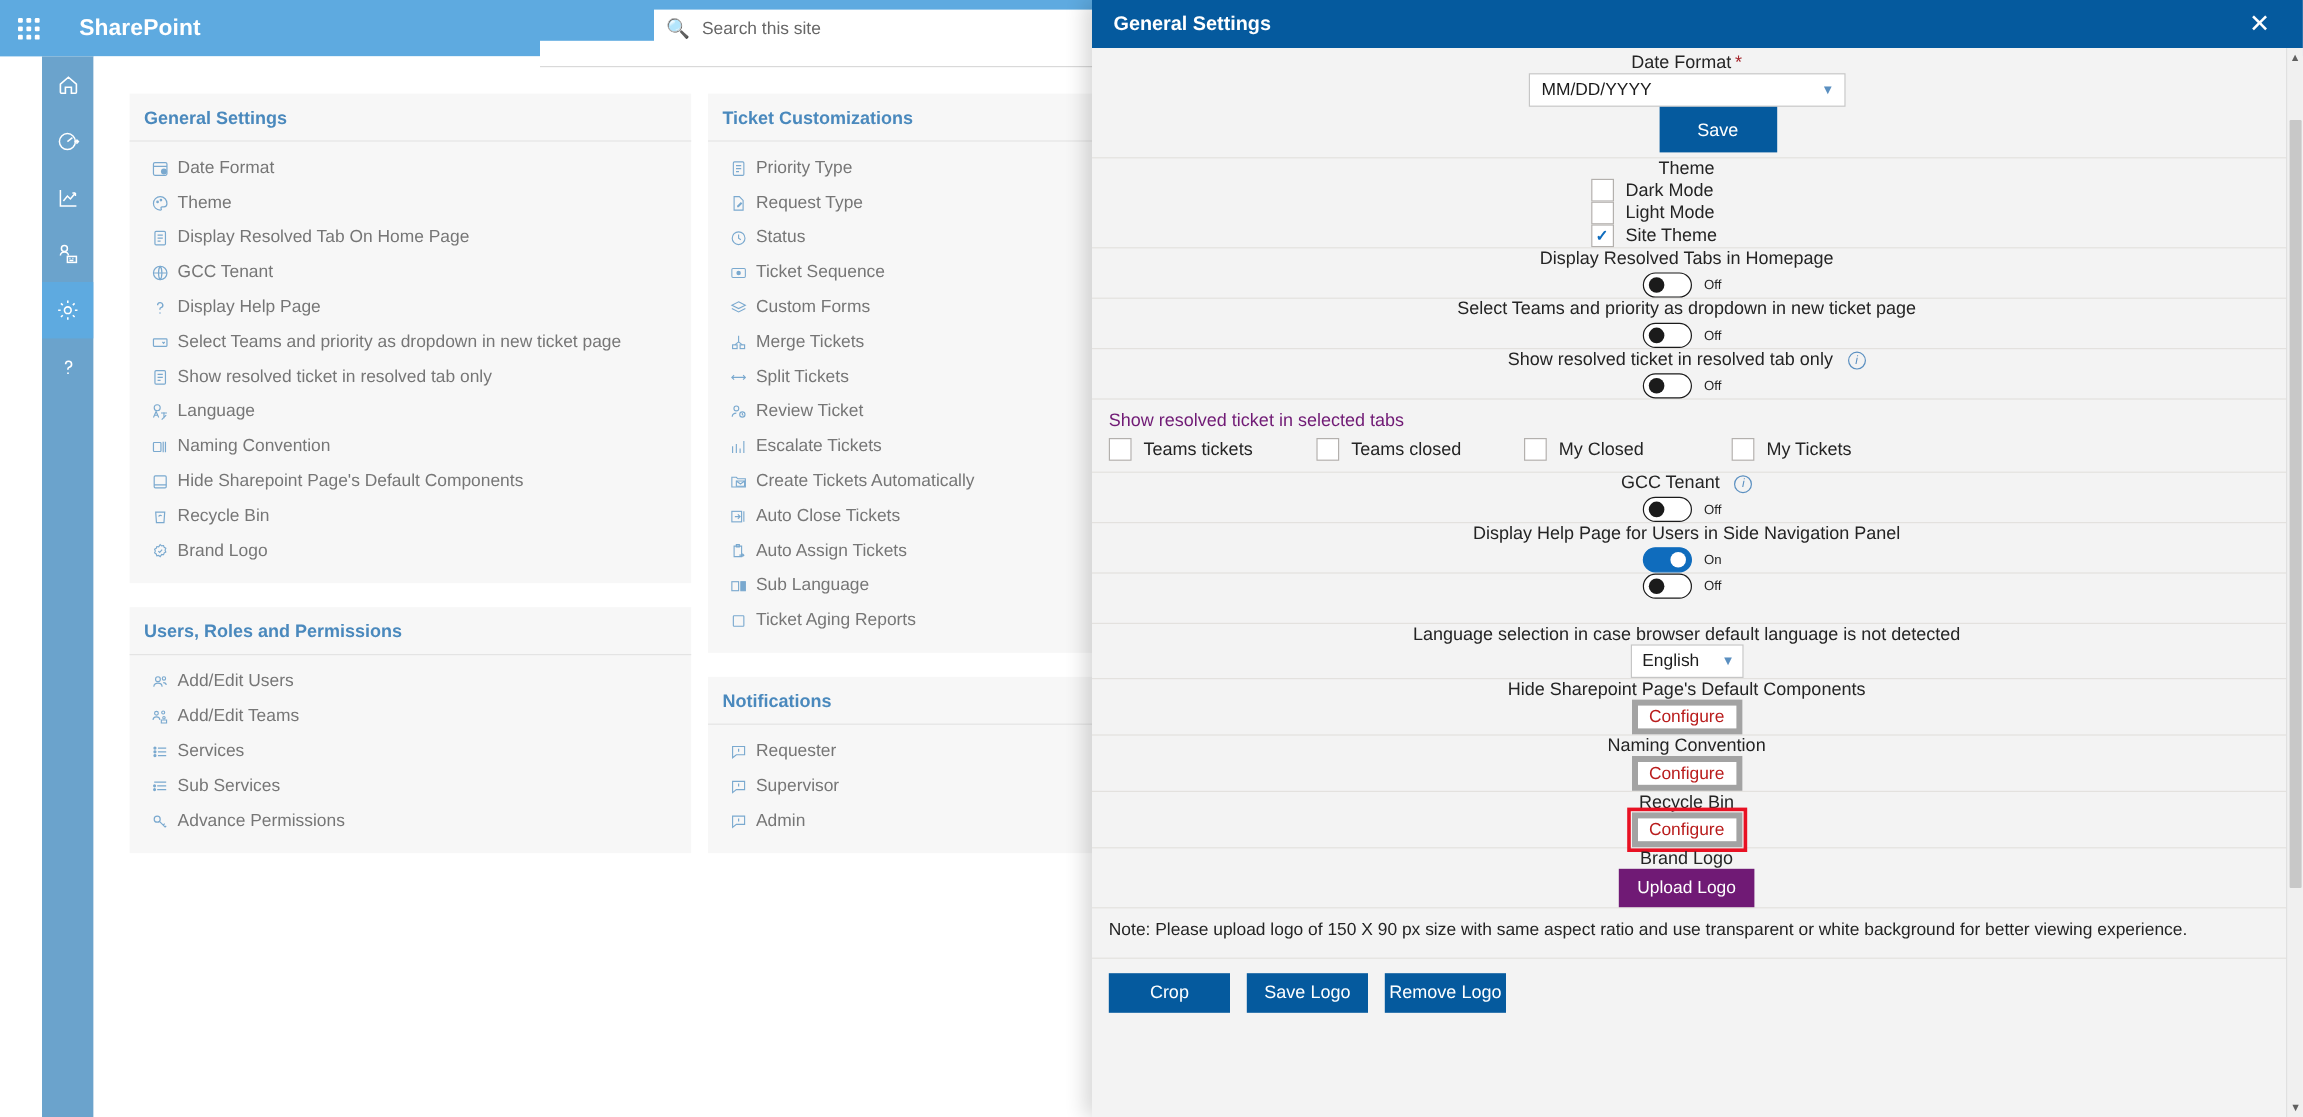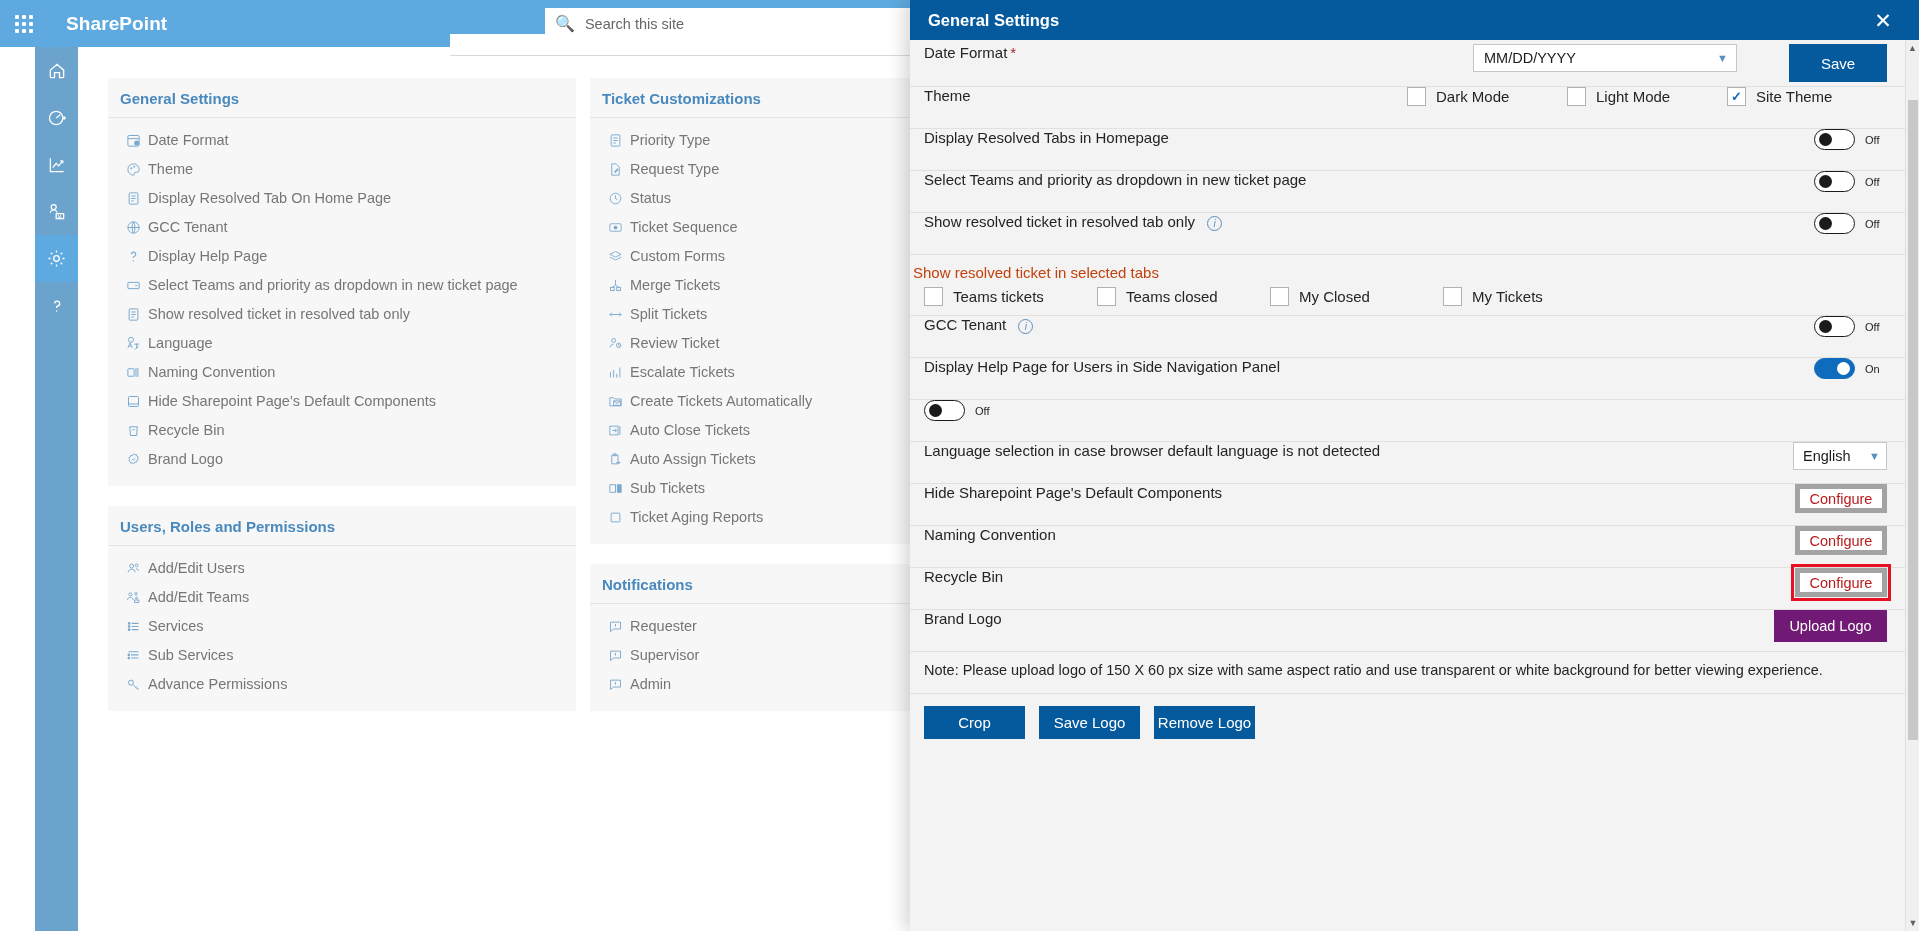--- a/index.html
+++ b/index.html
@@ -115,24 +115,24 @@
     height: 16px; display:flex; align-items:center; justify-content:center;
     color: #606060; font-size: 9px; cursor: pointer;
   }
   .scroll-thumb {
     position: absolute; top: 60px; left: 2px; width: 10px; height: 640px;
     background: #c8c8c8; border-radius: 1px;
   }
   .scroll-arrow.bottom { position: absolute; bottom: 0; left: 0; width: 14px; }
 
   .row {
-    display: flex; align-items: flex-start; min-height: 42px;
+    display: flex; align-items: center; min-height: 42px;
     border-bottom: 1px solid #e3e1de;
     padding: 0 18px 0 14px;
-    font-size: 15px; color: #242424;
+    font-size: 15px; color: #242424; flex-direction: column;
   }
   .row .label { flex: 1; }
   .req { color: #a4262c; margin-left: 3px; }
 
   
   .row-date { padding-top: 4px; padding-bottom: 4px; min-height: 46px; }
   .select {
     width: 264px; height: 28px; background: #fff; border: 1px solid #c6c6c6;
     display: flex; align-items: center; justify-content: space-between;
     padding: 0 8px 0 10px; font-size: 14.5px; color: #1b1b1b; cursor: pointer;
@@ -169,21 +169,21 @@
   .toggle-state { font-size: 11px; color: #242424; min-width: 22px; }
 
   .info-i {
     display: inline-flex; align-items: center; justify-content: center;
     width: 15px; height: 15px; border: 1px solid #5a8fc0; border-radius: 50%;
     color: #5a8fc0; font-size: 10px; font-style: italic; margin-left: 8px;
     vertical-align: middle; cursor: pointer;
   }
 
   .subhead {
-    padding: 9px 18px 0 3px; font-size: 15px; color: #c2410c;
+    padding: 9px 18px 0 14px; font-size: 15px; color: #701a75;
   }
   .cbx-row {
     display: flex; align-items: center; padding: 6px 18px 9px 14px;
     border-bottom: 1px solid #e3e1de;
   }
   .cbx-cell { display: flex; align-items: center; width: 173px; }
 
   .lang-select {
     width: 94px; height: 28px; background: #fff; border: 1px solid #c6c6c6;
     display: flex; align-items: center; justify-content: space-between;
@@ -592,21 +592,21 @@
             </span>
             <span>Auto Assign Tickets</span>
           </li>
         <li>
             <span class="gicon">
               <svg width="15" height="15" viewBox="0 0 24 24" fill="none" stroke="#7aa9cf" stroke-width="1.5">
                 <rect x="3" y="6" width="9" height="12"></rect>
                 <rect x="15" y="6" width="6" height="12" fill="#7aa9cf"></rect>
               </svg>
             </span>
-            <span>Sub Tickets</span>
+            <span>Sub Language</span>
           </li>
         <li>
             <span class="gicon">
               <svg width="15" height="15" viewBox="0 0 24 24" fill="none" stroke="#7aa9cf" stroke-width="1.5">
                 <rect x="5" y="5" width="14" height="14" rx="1"></rect>
               </svg>
             </span>
             <span>Ticket Aging Reports</span>
           </li>
       </ul>
@@ -786,21 +786,21 @@
     </div>
     <div class="row">
       <div class="label">Recycle Bin</div>
       <div class="btn-configure highlight">Configure</div>
     </div>
 
     <div class="row">
       <div class="label">Brand Logo</div>
       <div class="btn-upload">Upload Logo</div>
     </div>
-    <div class="note">Note: Please upload logo of 150 X 60 px size with same aspect ratio and use transparent or white background for better viewing experience.</div>
+    <div class="note">Note: Please upload logo of 150 X 90 px size with same aspect ratio and use transparent or white background for better viewing experience.</div>
     <div class="btn-bar">
       <div class="btn-pill">Crop</div>
       <div class="btn-pill">Save Logo</div>
       <div class="btn-pill">Remove Logo</div>
     </div>
   </div>
 
   <div class="scrollbar">
     <div class="scroll-arrow">▲</div>
     <div class="scroll-thumb"></div>

